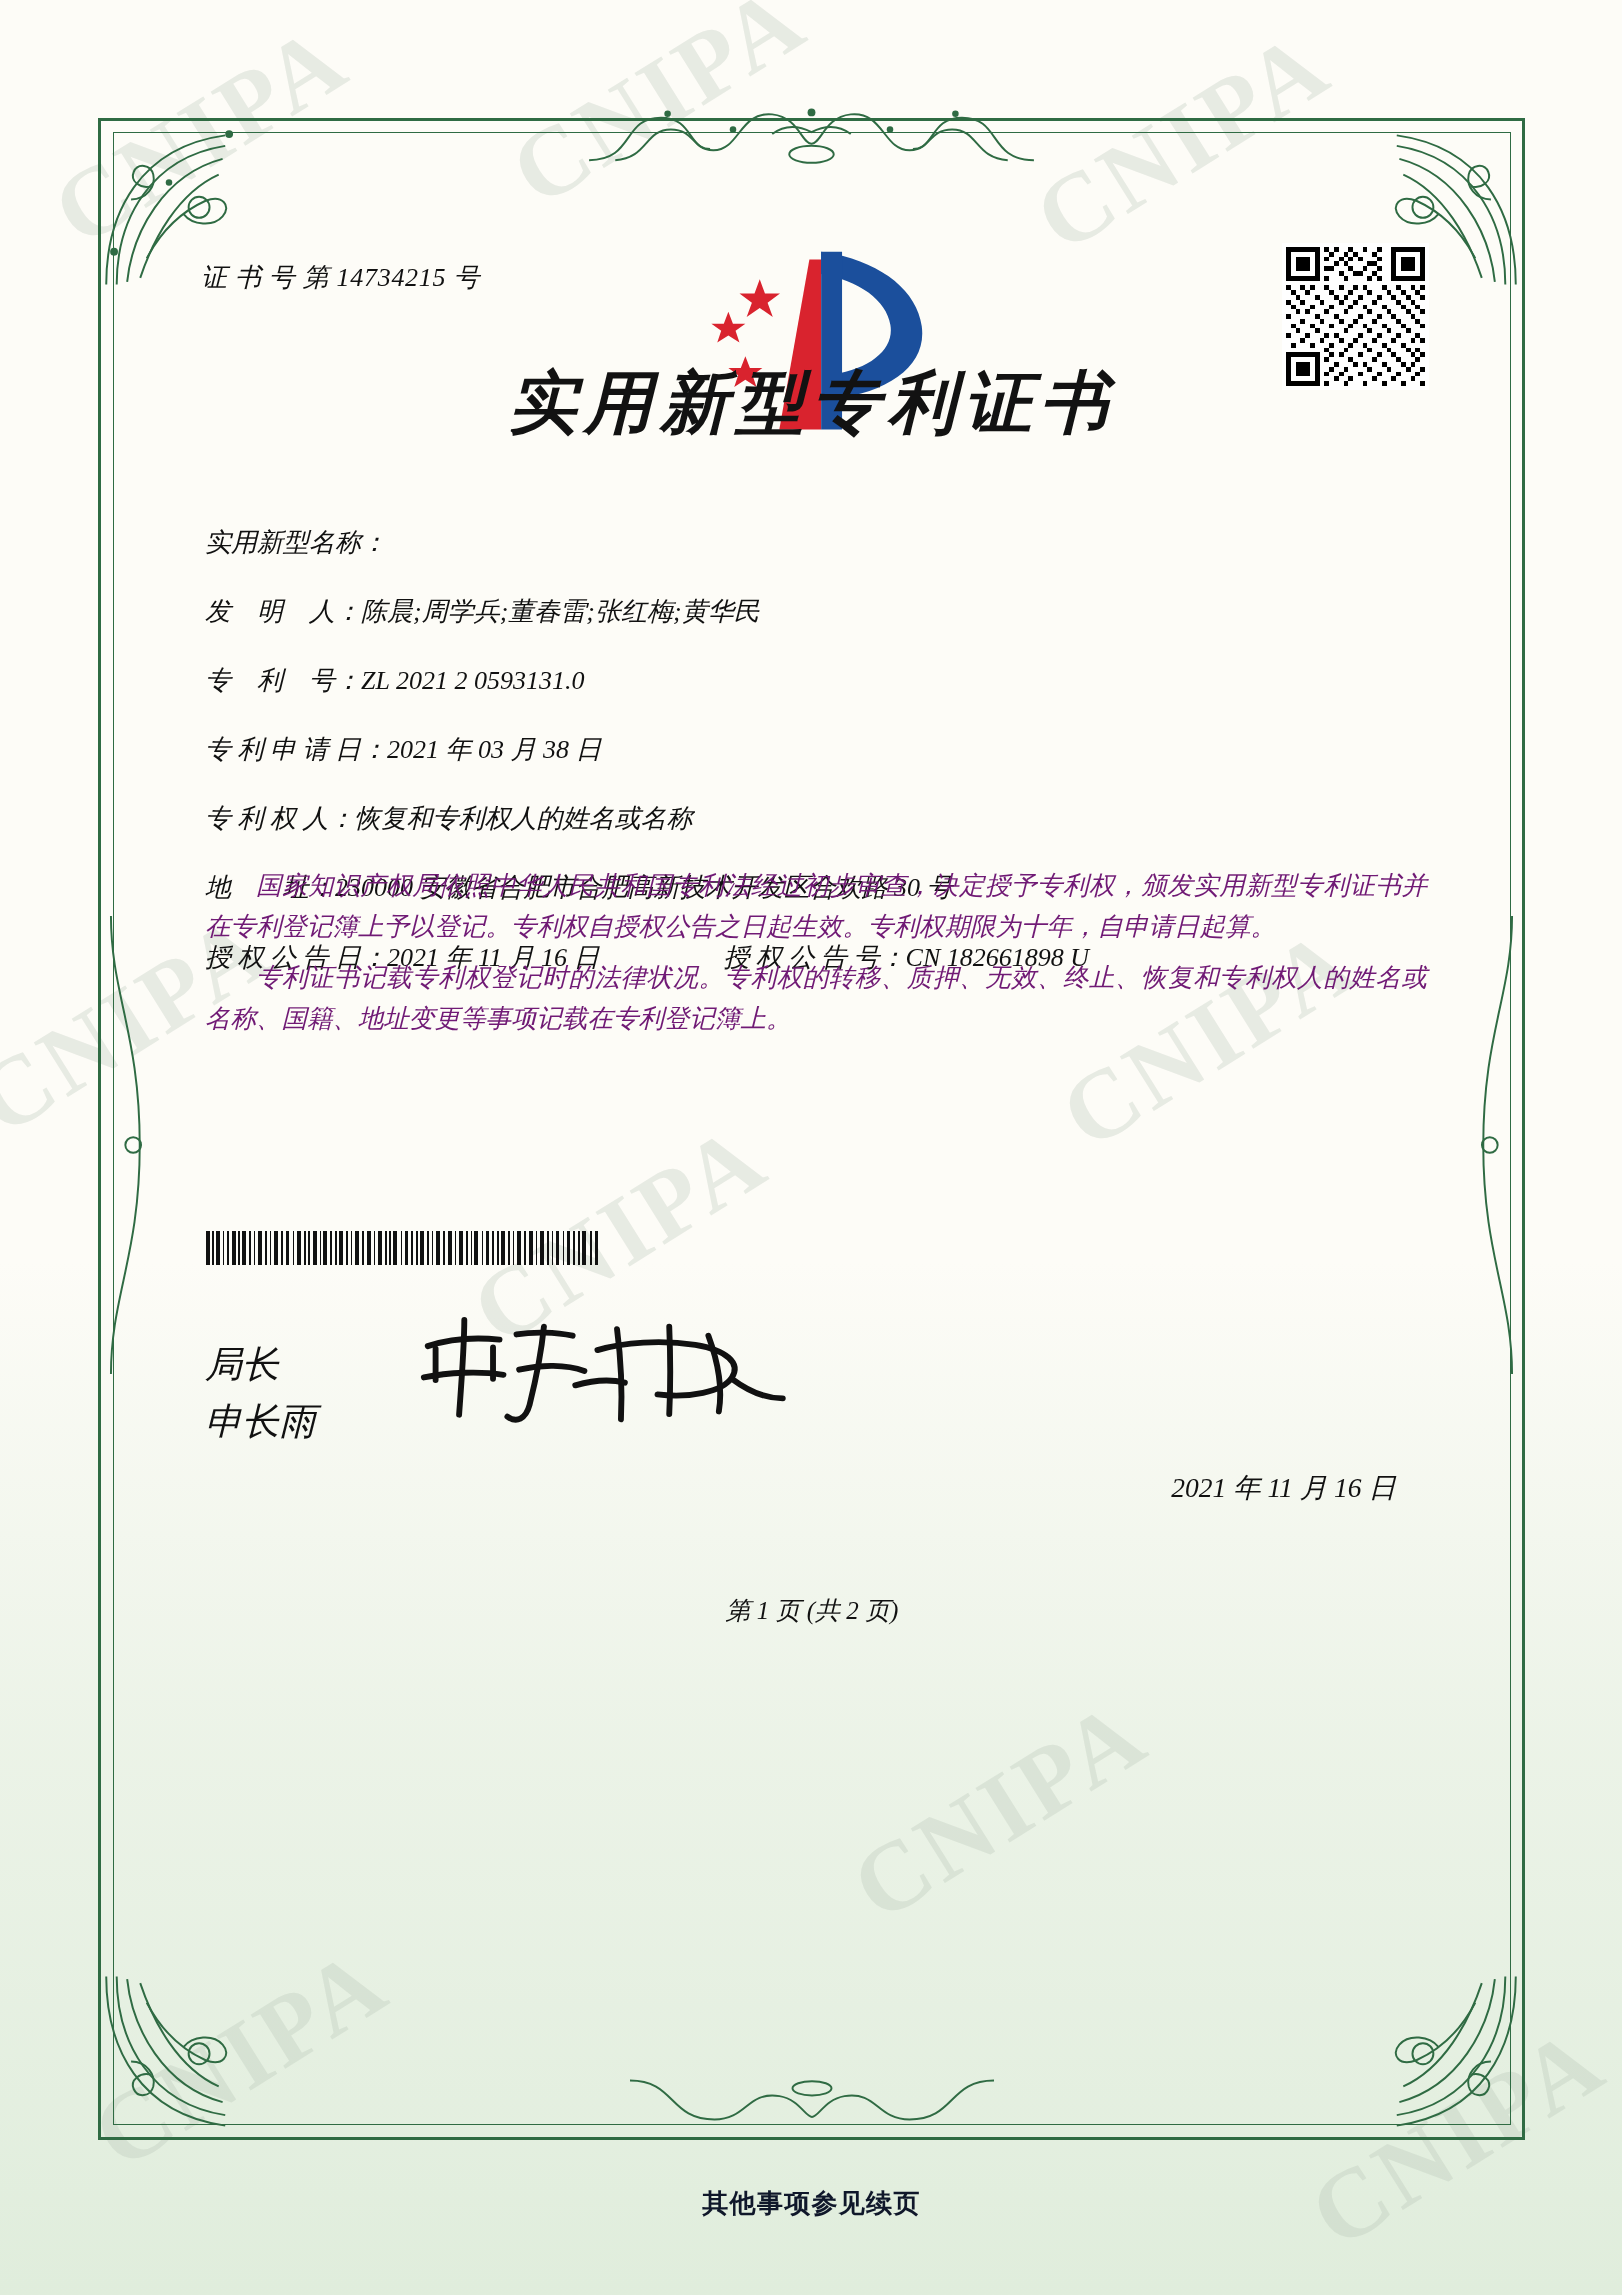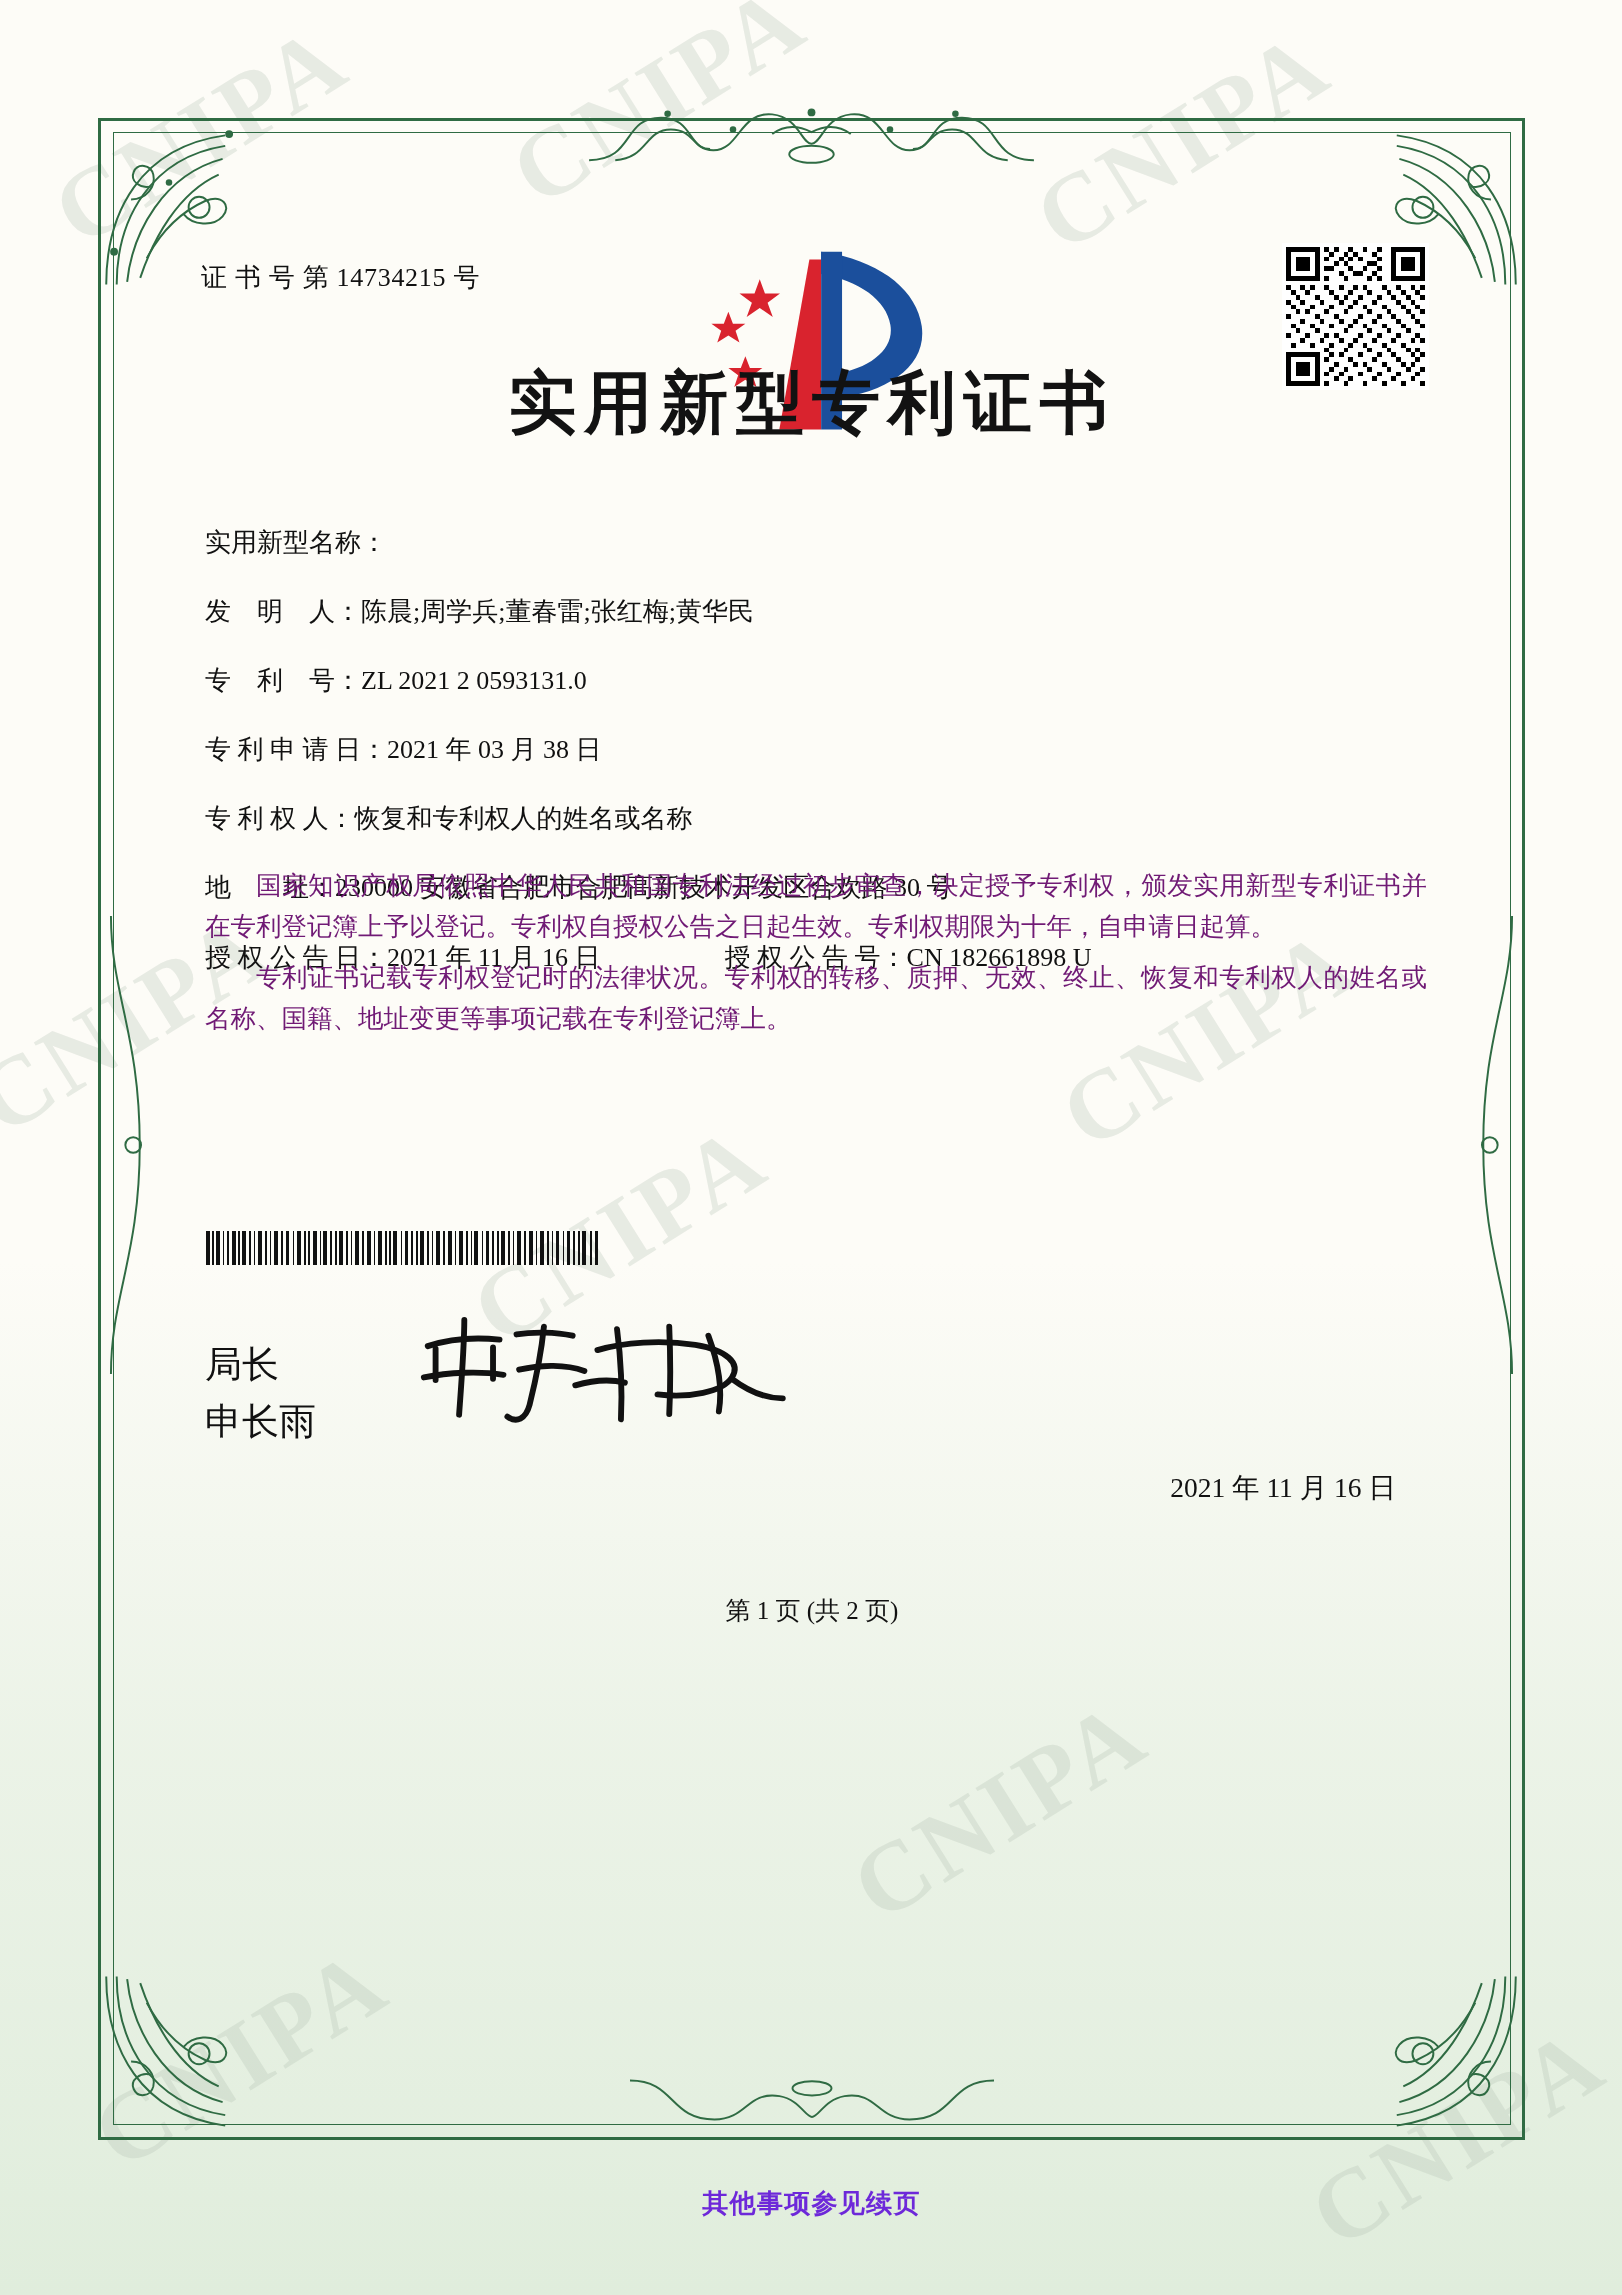--- a/index.html
+++ b/index.html
@@ -71,20 +71,21 @@
     pointer-events: none;
   }
 
   
   .content {
     position: absolute;
     left: 113px;
     top: 132px;
     width: 1398px;
     height: 1993px;
+    font-style: italic;
   }
 
   .cert-number {
     position: absolute;
     left: 88px;
     top: 128px;
     font-size: 26px;
     color: #111;
     letter-spacing: 0.7px;
     font-family: "Liberation Serif", serif;
@@ -211,21 +212,21 @@
   }
 
   .footer-note {
     position: absolute;
     left: 0;
     right: 0;
     top: 2186px;
     text-align: center;
     font-size: 26px;
     font-weight: 700;
-    color: #6d28d9;
+    color: #0f172a;
     letter-spacing: 1.3px;
   }
 </style>
 </head>
 <body>
 
 <div class="page">
 
   <div class="watermark-layer">
     <div class="wm" style="left:39px; top:79px; font-size:98px; transform:rotate(-32deg);">CNIPA</div>

